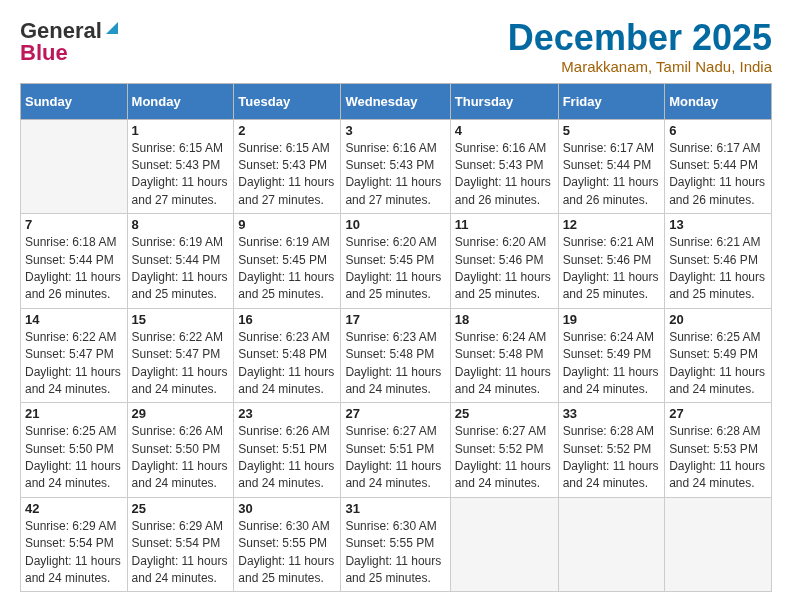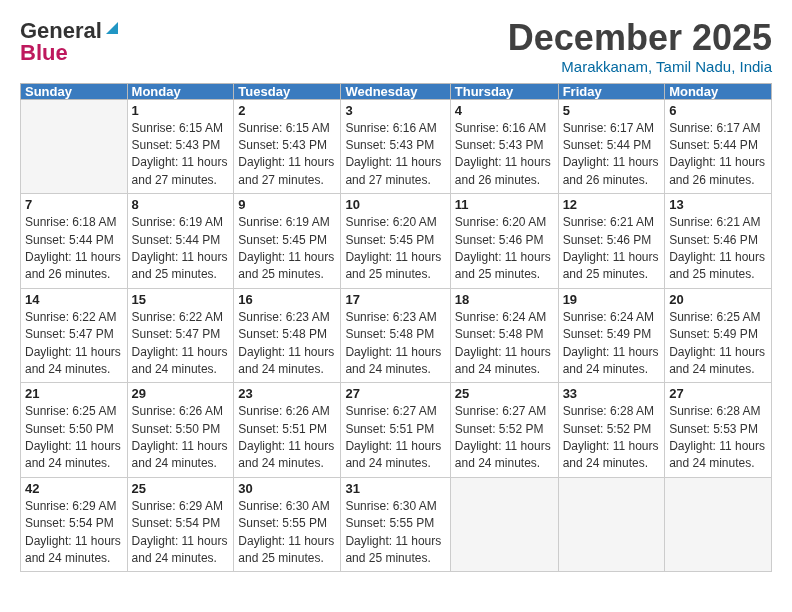--- a/index.html
+++ b/index.html
@@ -28,38 +28,38 @@
       align-items: flex-start;
     }
     .logo-general { color: #333; }
     .logo-blue { color: #2196c4; }
     .title-block {
       text-align: right;
     }
     .month-title {
       font-size: 36px;
       font-weight: bold;
-      color: #404040;
+      color: #0369a1;
       line-height: 1.1;
     }
     .subtitle {
       font-size: 15px;
-      color: #0369a1;
+      color: #a16207;
     }
     .calendar {
       width: 100%;
       border-collapse: collapse;
       margin-top: 4px;
     }
     .calendar th {
       background: #3a7bbf;
       color: #fff;
       font-size: 13px;
       font-weight: bold;
-      padding: 0 4px;
+      padding: 10px 4px;
       text-align: left;
       border: 1px solid #bbb;
     }
     .calendar td {
       vertical-align: top;
       border: 1px solid #ccc;
       padding: 3px 4px 4px 4px;
       width: 113px;
       min-height: 80px;
       font-size: 10.5px;

